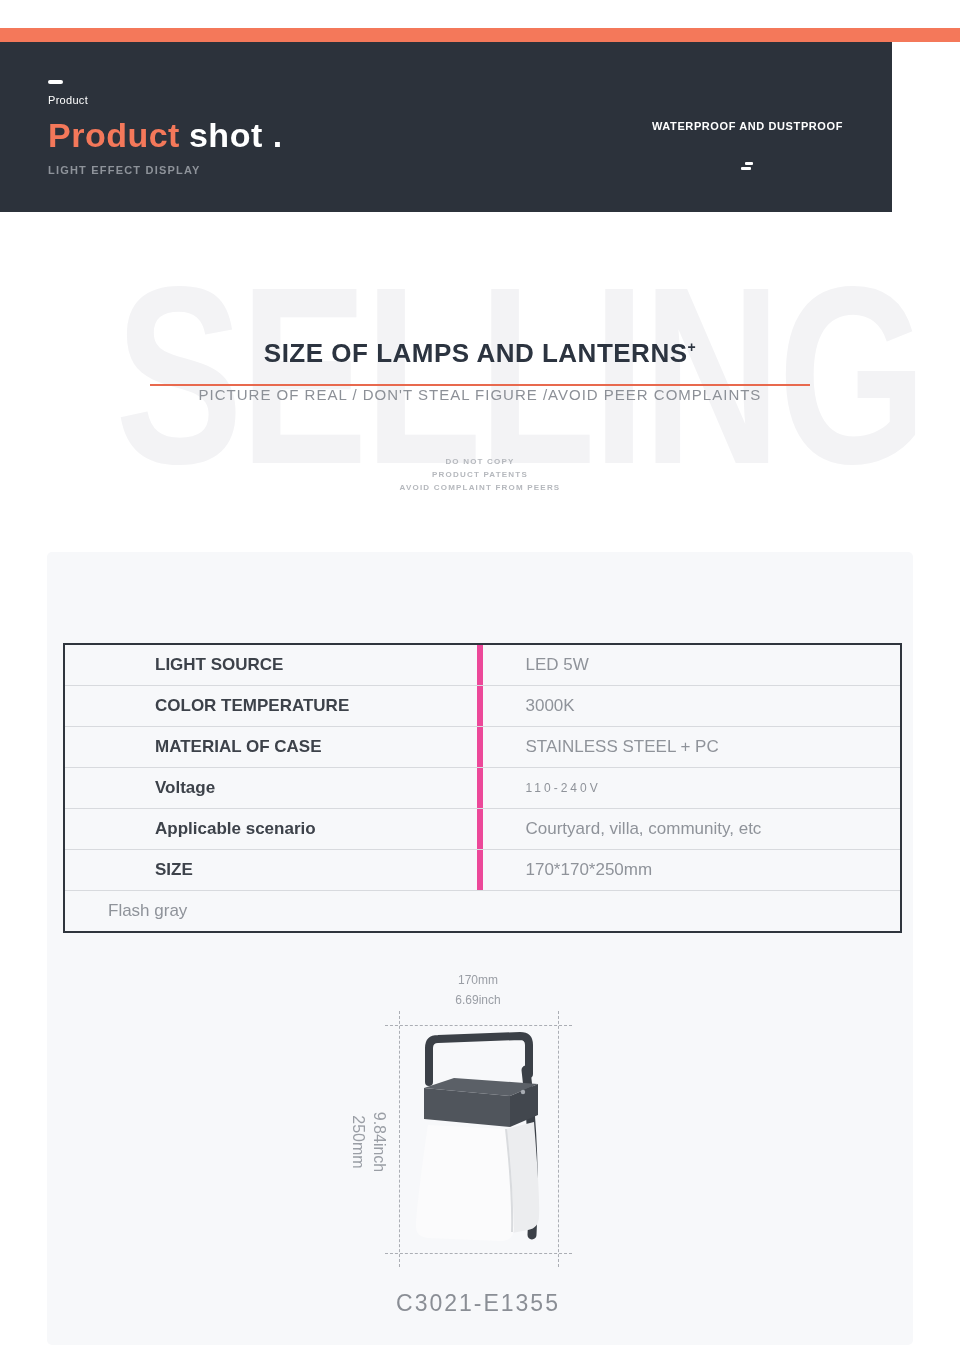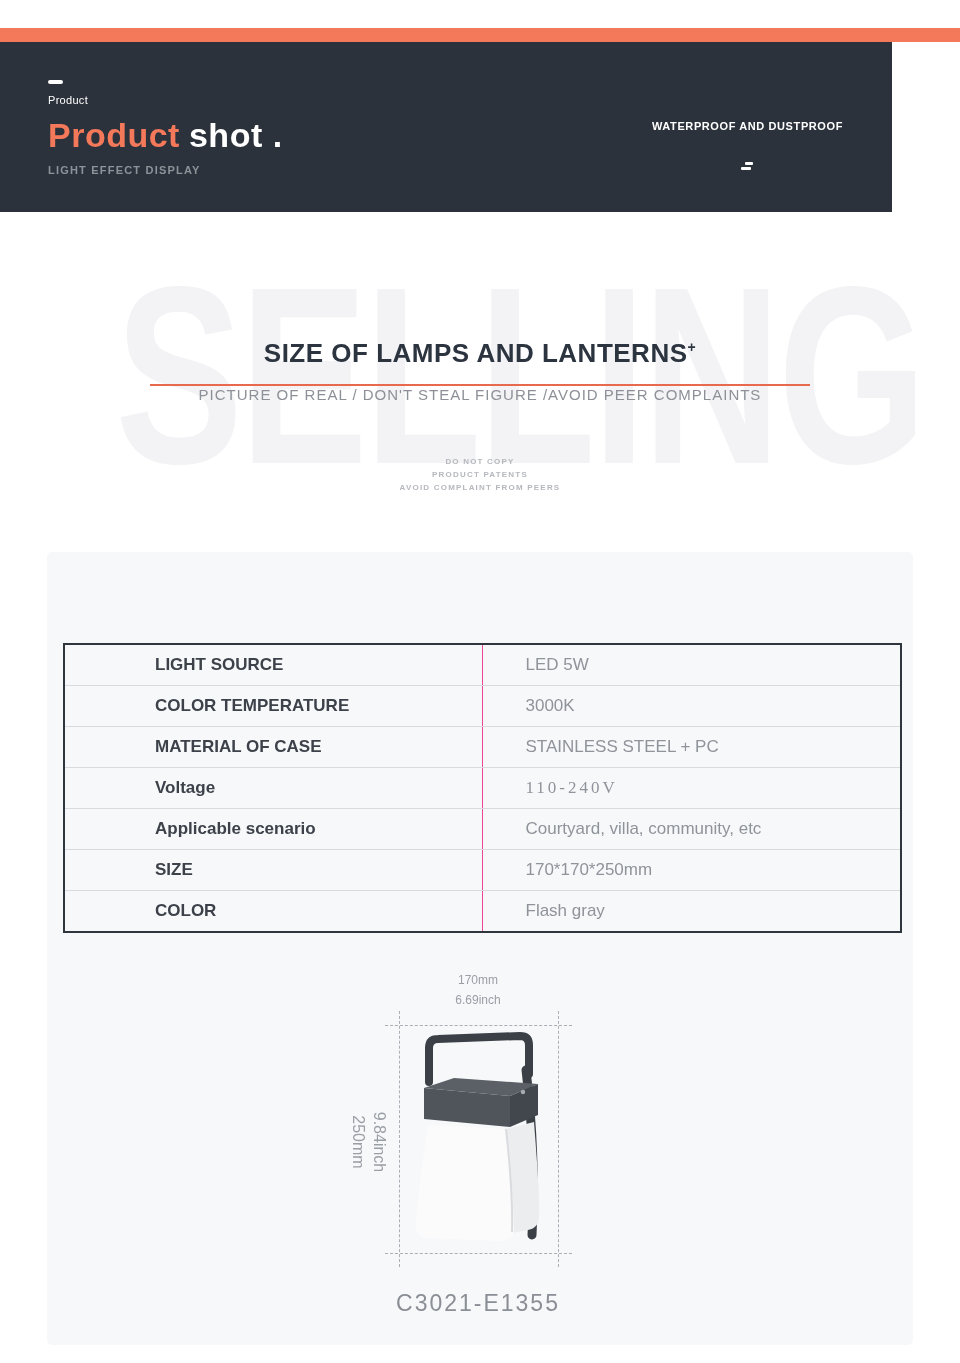--- a/index.html
+++ b/index.html
@@ -40,24 +40,24 @@
     font-size:15px;color:#8C9097;letter-spacing:1px;}
   .sec-notes{left:0;top:455px;width:960px;text-align:center;
     font-size:8px;color:#B5B8BD;letter-spacing:1.2px;line-height:13px;font-weight:bold;}
 
   
   .card{left:47px;top:552px;width:866px;height:793px;background:#F7F8FA;border-radius:5px;}
   .spec-table{left:63px;top:643px;width:835px;border:2px solid #2F353D;background:transparent;}
   .spec-row{display:flex;height:40px;border-top:1px solid #D8DADE;}
   .spec-row:first-child{border-top:none;}
   .spec-label{width:50%;box-sizing:border-box;padding-left:90px;display:flex;align-items:center;
-    font-size:17px;color:#3D424A;font-weight:600;border-right:1px solid #ec4899;}
+    font-size:17px;color:#3D424A;font-weight:600;border-right:6px solid #ec4899;}
   .spec-value{width:50%;box-sizing:border-box;padding-left:43px;display:flex;align-items:center;
     font-size:17px;color:#8F939A;}
-  .spec-value.serif{font-family:Liberation Serif, serif;letter-spacing:3px;font-size:17px;}
+  .spec-value.serif{font-family:Liberation Sans, sans-serif;letter-spacing:3px;font-size:12px;}
 
   
   .dim-top{left:378px;top:970px;width:200px;text-align:center;
     font-size:12px;color:#9A9EA5;line-height:20px;}
   .dim-left{left:322px;top:1120px;width:92px;height:44px;text-align:center;
     font-size:16px;color:#9A9EA5;line-height:21px;transform:rotate(90deg);}
   .dash{border:0;}
   .dash.h{height:0;border-top:1px dashed #ABAEB4;}
   .dash.v{width:0;border-left:1px dashed #ABAEB4;}
   .model{left:378px;top:1290px;width:200px;text-align:center;
@@ -117,21 +117,20 @@
   </div>
   <div class="spec-row">
     <div class="spec-label">Applicable scenario</div>
     <div class="spec-value">Courtyard, villa, community, etc</div>
   </div>
   <div class="spec-row">
     <div class="spec-label">SIZE</div>
     <div class="spec-value">170*170*250mm</div>
   </div>
   <div class="spec-row">
-    <div class="spec-label">COLOR</div>
     <div class="spec-value">Flash gray</div>
   </div>
 </div>
 
 <div class="abs dim-top">
   <div>170mm</div>
   <div>6.69inch</div>
 </div>
 
 <div class="abs dash h" style="left:385px;top:1025px;width:187px;"></div>

